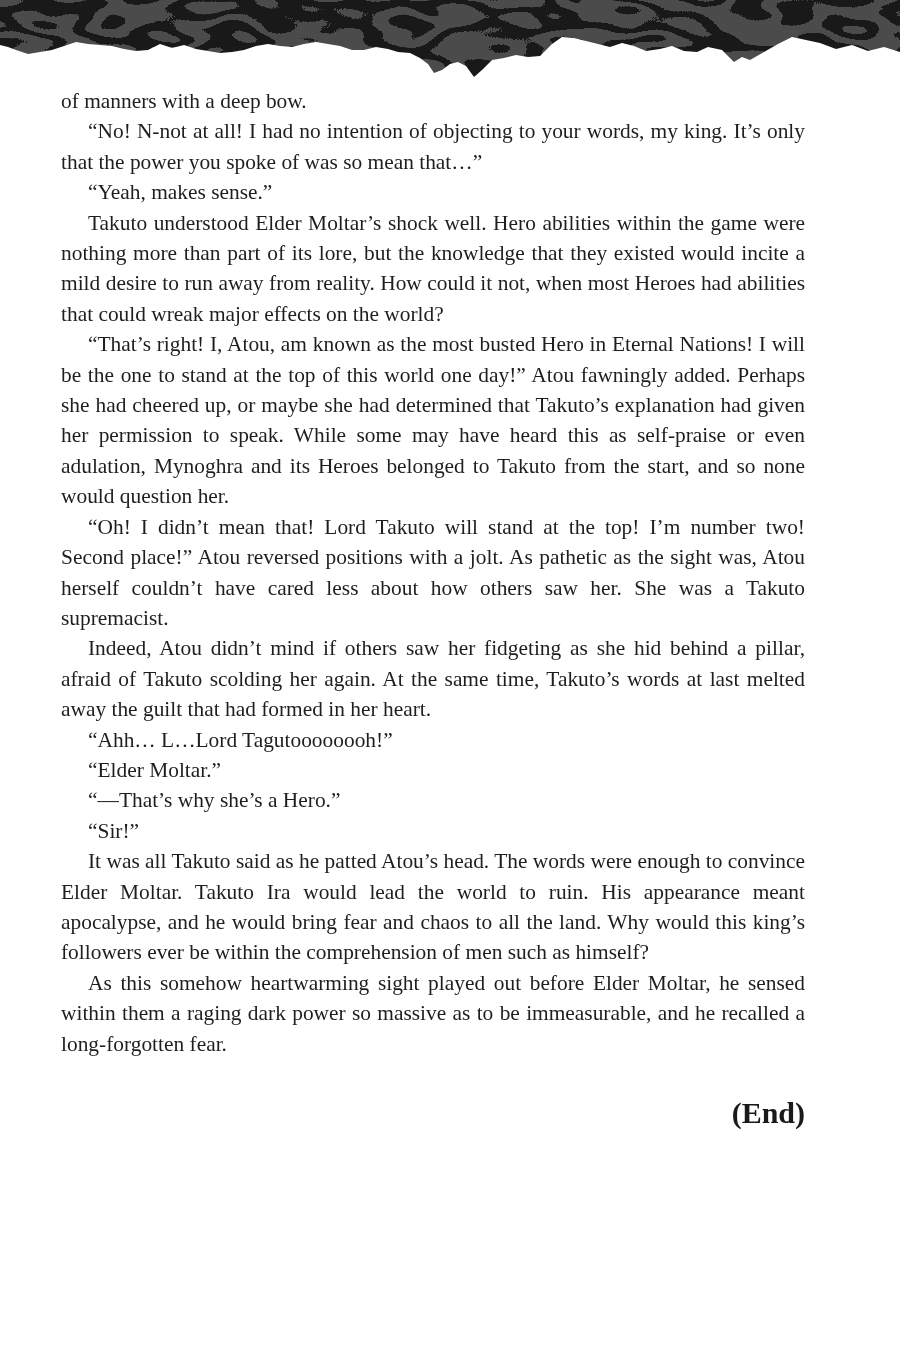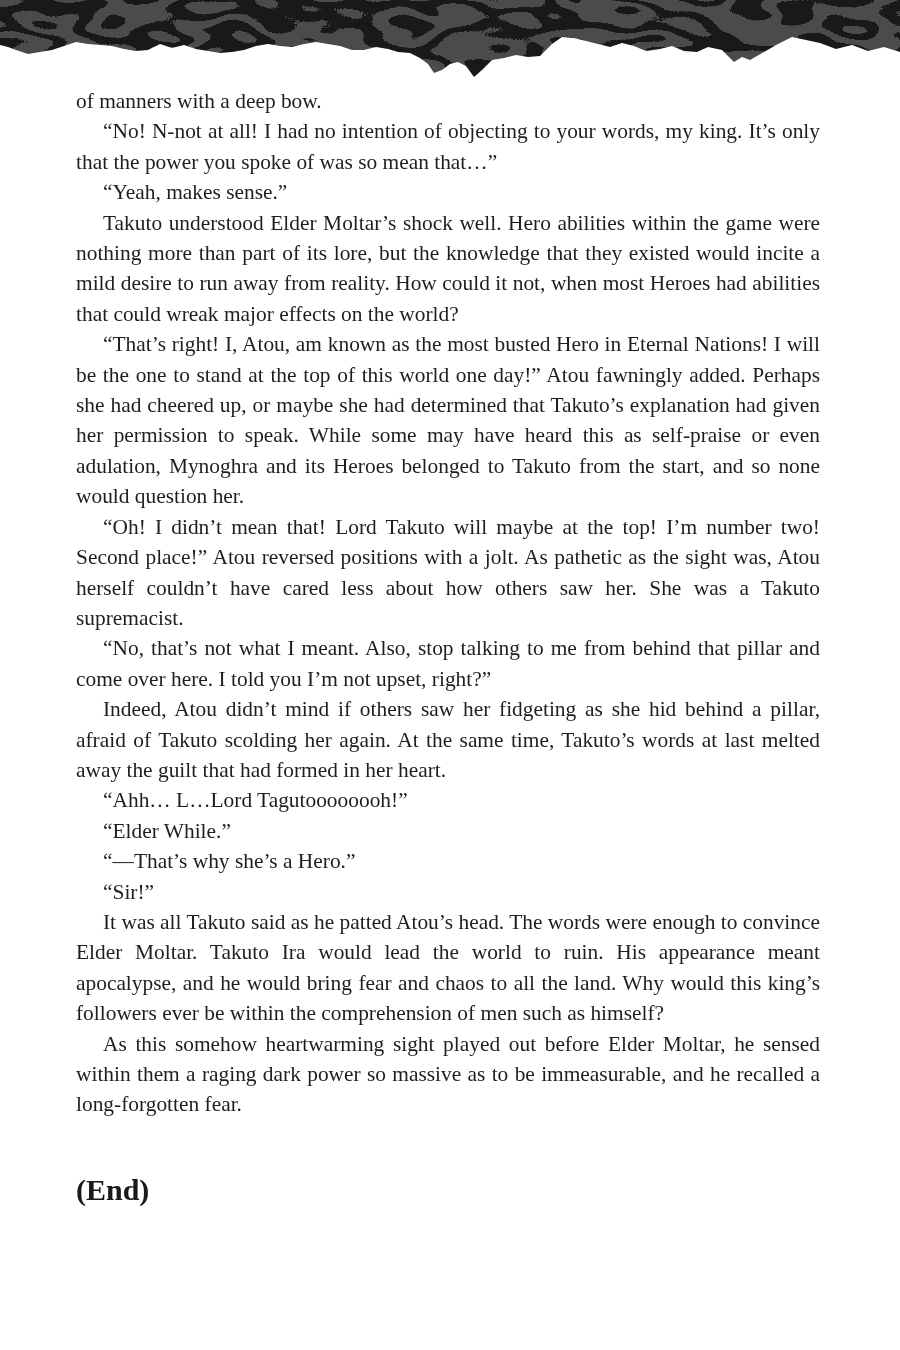--- a/index.html
+++ b/index.html
@@ -31,40 +31,40 @@
       492px 60px, 482px 70px, 474px 77px, 466px 66px, 458px 62px, 450px 64px, 442px 70px,
       434px 73px, 428px 64px, 420px 58px, 410px 53px, 398px 52px, 388px 49px, 376px 47px,
       364px 50px, 352px 50px, 340px 46px, 328px 44px, 316px 42px, 304px 44px, 292px 47px,
       280px 46px, 268px 44px, 256px 46px, 244px 50px, 232px 52px, 220px 53px, 208px 51px,
       196px 49px, 184px 45px, 172px 48px, 160px 44px, 148px 50px, 136px 51px, 124px 49px,
       112px 46px, 100px 45px, 88px 44px, 76px 42px, 64px 46px, 52px 50px, 40px 52px,
       28px 54px, 16px 50px, 8px 47px, 0px 45px);
   }
   .page-text {
     position: absolute;
-    left: 76px;
+    left: 61px;
     top: 86px;
     width: 744px;
     color: #1e1e1e;
     font-size: 21.4px;
     line-height: 30.4px;
     text-align: justify;
   }
   .page-text p {
     margin: 0;
     text-indent: 27px;
   }
   .page-text p.flush {
     text-indent: 0;
   }
   .italic-title {
   }
   .end-marker {
-    margin-top: 52px;
-    text-align: left;
+    margin-top: 36px;
+    text-align: right;
     font-weight: bold;
     font-size: 30px;
     line-height: 36px;
     color: #1a1a1a;
   }
 </style>
 </head>
 <body>
 
 <div class="torn-header">
@@ -85,23 +85,22 @@
     <rect width="900" height="80" filter="url(#fp)"></rect>
   </svg>
 </div>
 
 <div class="page-text">
   <p class="flush">of manners with a deep bow.</p>
   <p>“No! N-not at all! I had no intention of objecting to your words, my king. It’s only that the power you spoke of was so mean that…”</p>
   <p>“Yeah, makes sense.”</p>
   <p>Takuto understood Elder Moltar’s shock well. Hero abilities within the game were nothing more than part of its lore, but the knowledge that they existed would incite a mild desire to run away from reality. How could it not, when most Heroes had abilities that could wreak major effects on the world?</p>
   <p><span>“That’s right! I, Atou, am known as the most busted Hero in </span><span class="italic-title">Eternal Nations</span><span>! I will be the one to stand at the top of this world one day!” Atou fawningly added. Perhaps she had cheered up, or maybe she had determined that Takuto’s explanation had given her permission to speak. While some may have heard this as self-praise or even adulation, Mynoghra and its Heroes belonged to Takuto from the start, and so none would question her.</span></p>
-  <p>“Oh! I didn’t mean that! Lord Takuto will maybe at the top! I’m number two! Second place!” Atou reversed positions with a jolt. As pathetic as the sight was, Atou herself couldn’t have cared less about how others saw her. She was a Takuto supremacist.</p>
-  <p>“No, that’s not what I meant. Also, stop talking to me from behind that pillar and come over here. I told you I’m not upset, right?”</p>
+  <p>“Oh! I didn’t mean that! Lord Takuto will stand at the top! I’m number two! Second place!” Atou reversed positions with a jolt. As pathetic as the sight was, Atou herself couldn’t have cared less about how others saw her. She was a Takuto supremacist.</p>
   <p>Indeed, Atou didn’t mind if others saw her fidgeting as she hid behind a pillar, afraid of Takuto scolding her again. At the same time, Takuto’s words at last melted away the guilt that had formed in her heart.</p>
   <p>“Ahh… L…Lord Tagutoooooooh!”</p>
-  <p>“Elder While.”</p>
+  <p>“Elder Moltar.”</p>
   <p>“—That’s why she’s a Hero.”</p>
   <p>“Sir!”</p>
   <p>It was all Takuto said as he patted Atou’s head. The words were enough to convince Elder Moltar. Takuto Ira would lead the world to ruin. His appearance meant apocalypse, and he would bring fear and chaos to all the land. Why would this king’s followers ever be within the comprehension of men such as himself?</p>
   <p>As this somehow heartwarming sight played out before Elder Moltar, he sensed within them a raging dark power so massive as to be immeasurable, and he recalled a long-forgotten fear.</p>
   <div class="end-marker">(End)</div>
 </div>
 
 </body></html>

